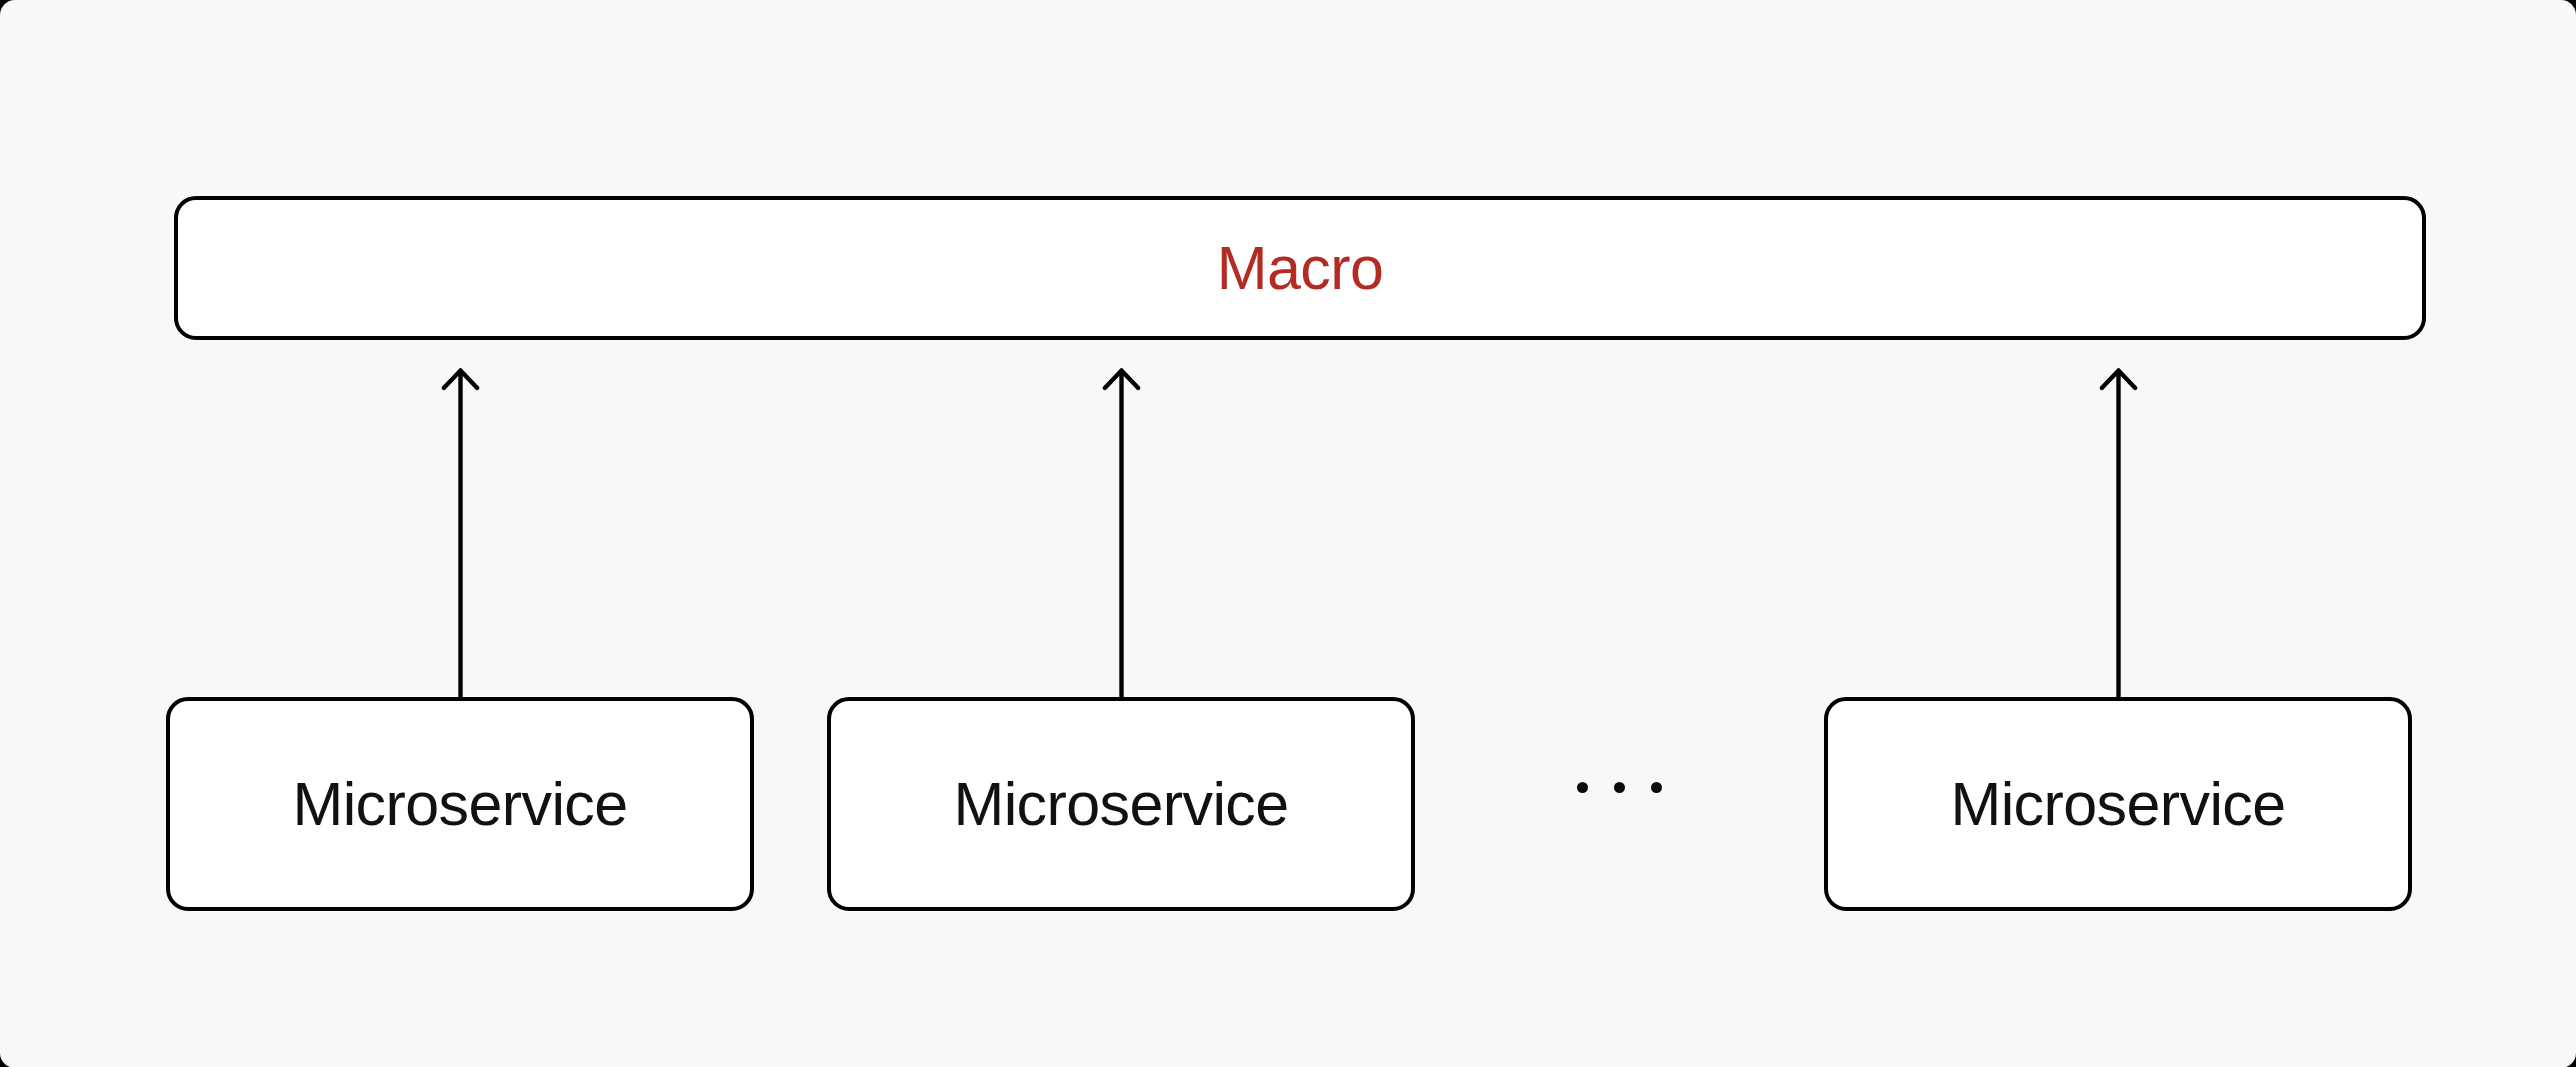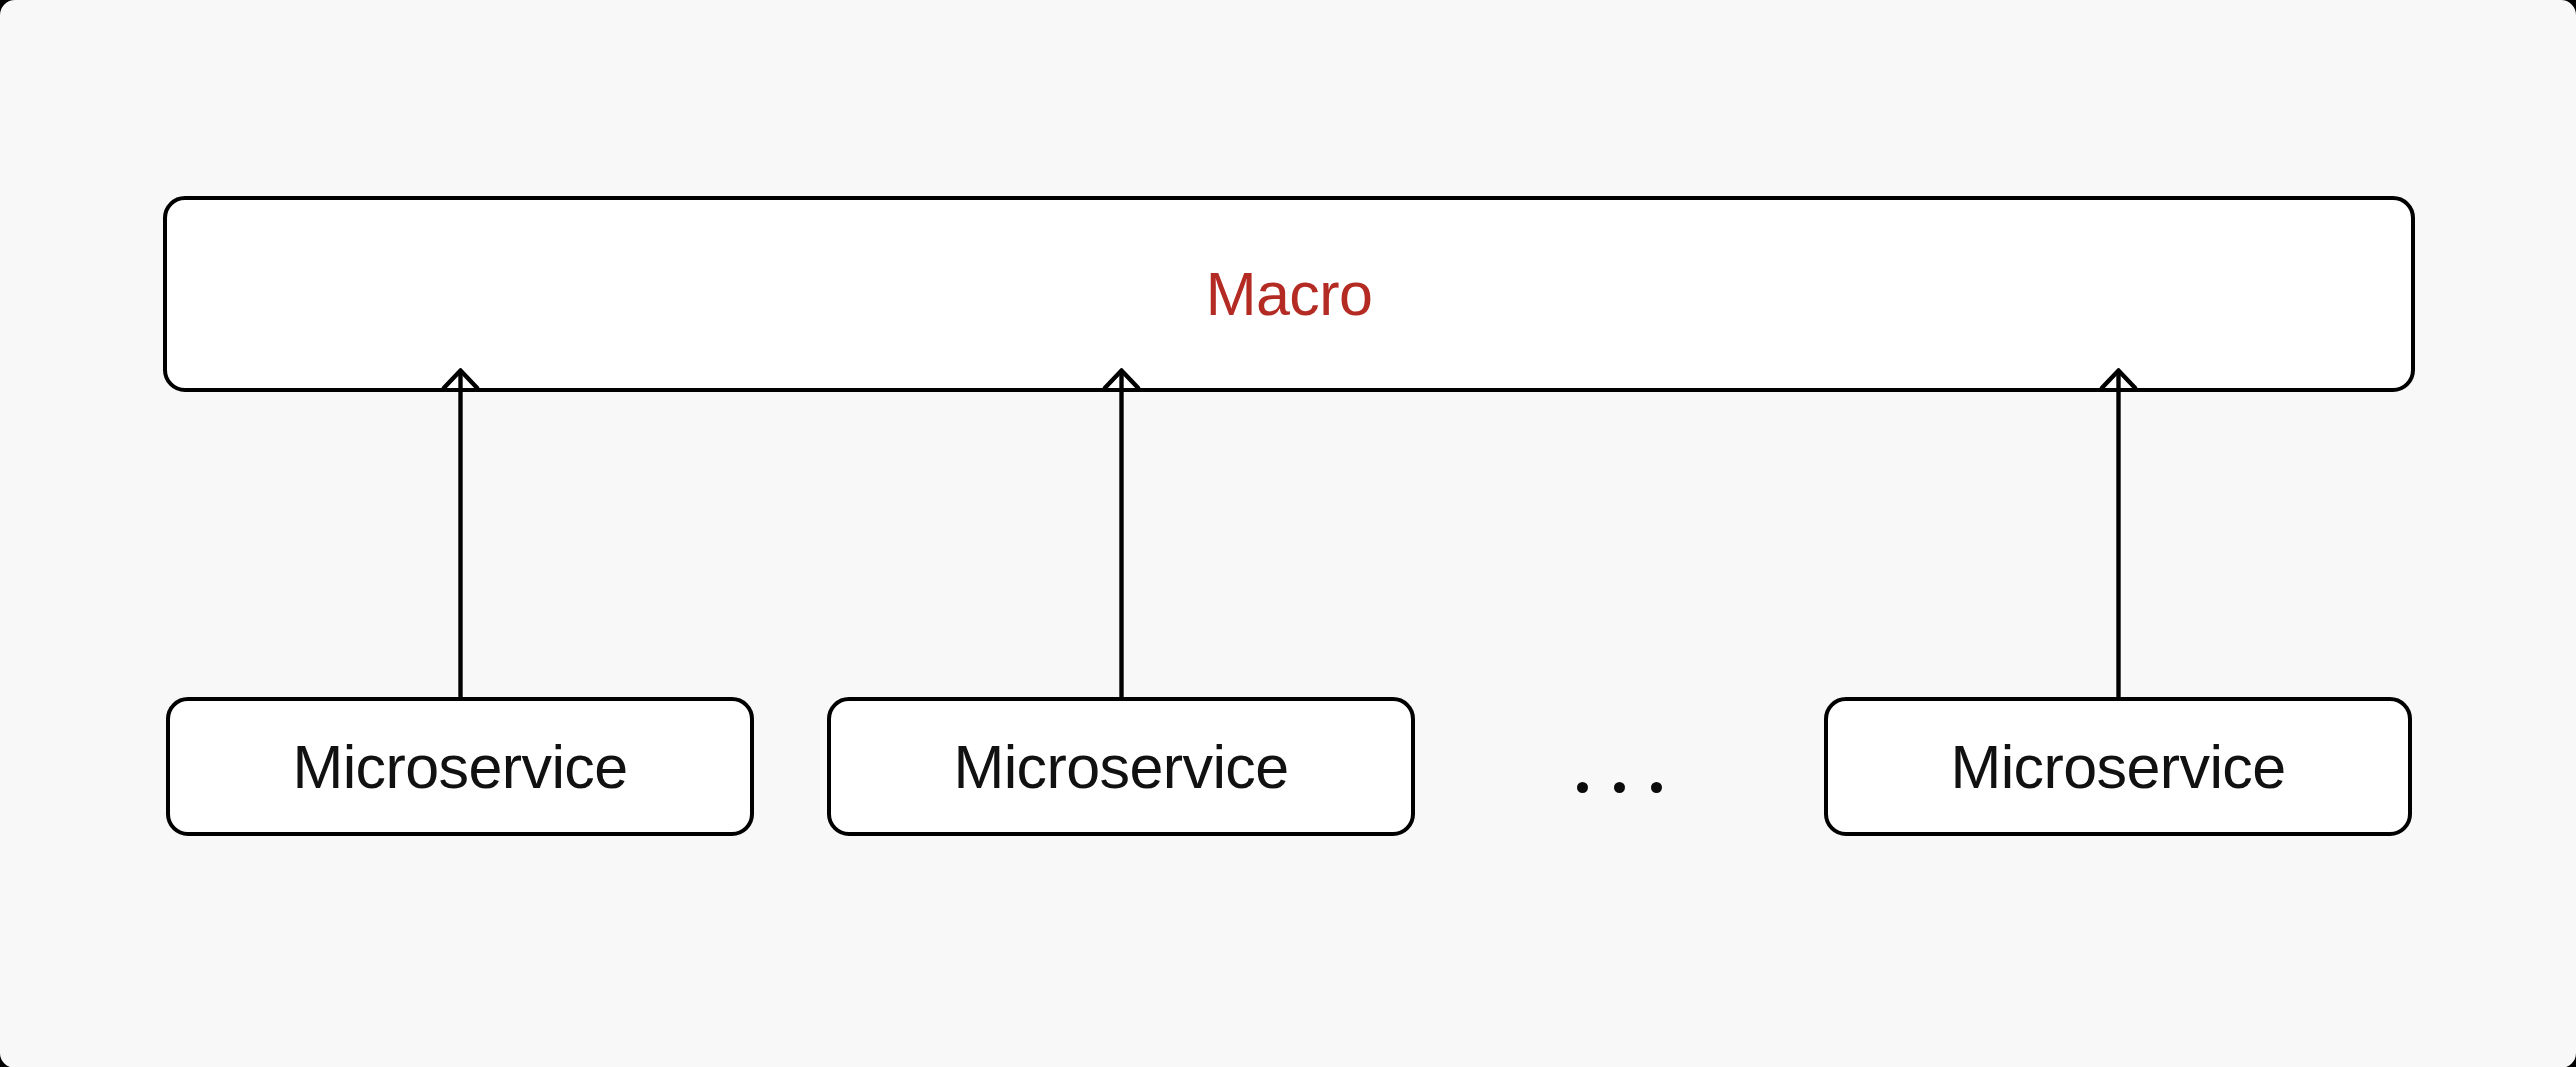--- a/index.html
+++ b/index.html
@@ -29,30 +29,30 @@
     align-items: center;
     justify-content: center;
   }
   .node-label {
     font-size: 61px;
     color: #111111;
     letter-spacing: -0.6px;
     white-space: nowrap;
   }
   .macro-box {
-    left: 163px; top: 196px;
-    width: 2252px; height: 196px;
+    left: 174px; top: 196px;
+    width: 2252px; height: 144px;
   }
   .macro-title {
     display: flex;
     gap: 16px;
     align-items: baseline;
   }
   .macro-title .highlight { color: #b42b24; }
-  .ms-box { top: 697px; height: 139px; }
+  .ms-box { top: 697px; height: 214px; }
   .ms-box-1 { left: 166px;  width: 588px; }
   .ms-box-2 { left: 827px; width: 588px; }
   .ms-box-3 { left: 1824px; width: 588px; }
   .arrow {
     position: absolute;
     width: 47px; height: 333px;
     top: 366px;
   }
   .arrow-1 { left: 437px;  }
   .arrow-2 { left: 1098px; }

